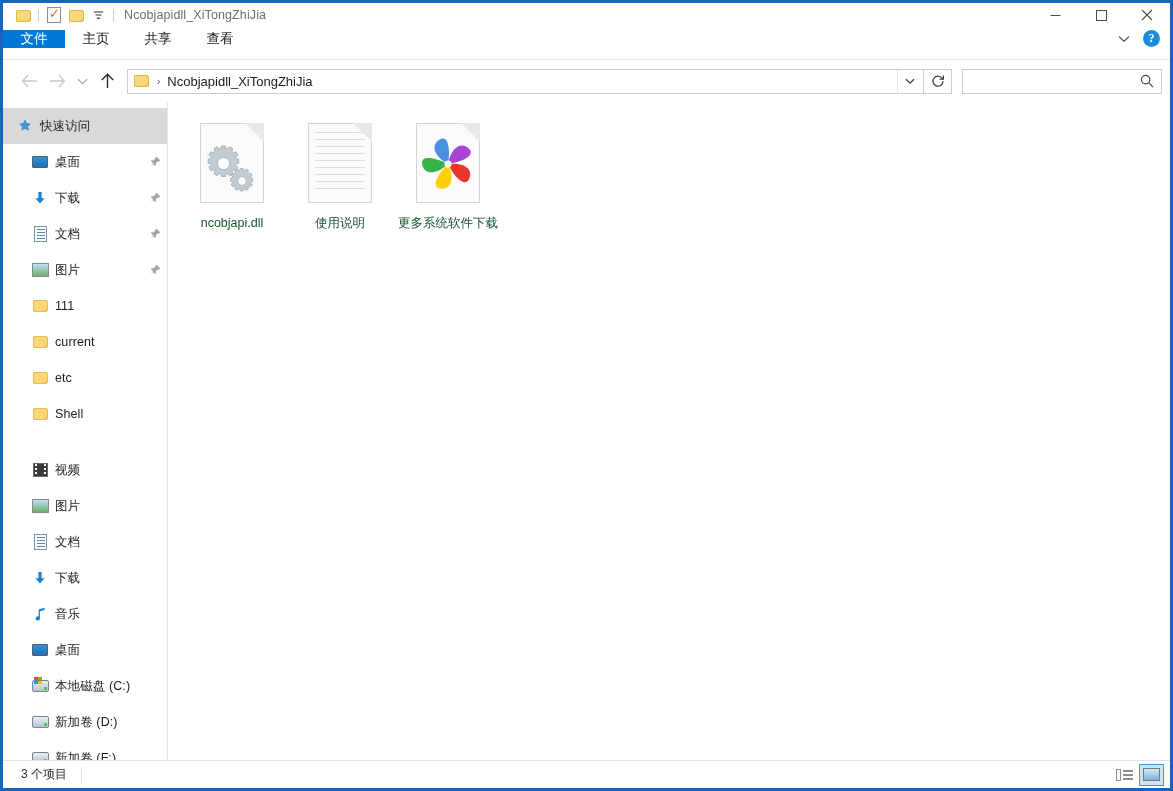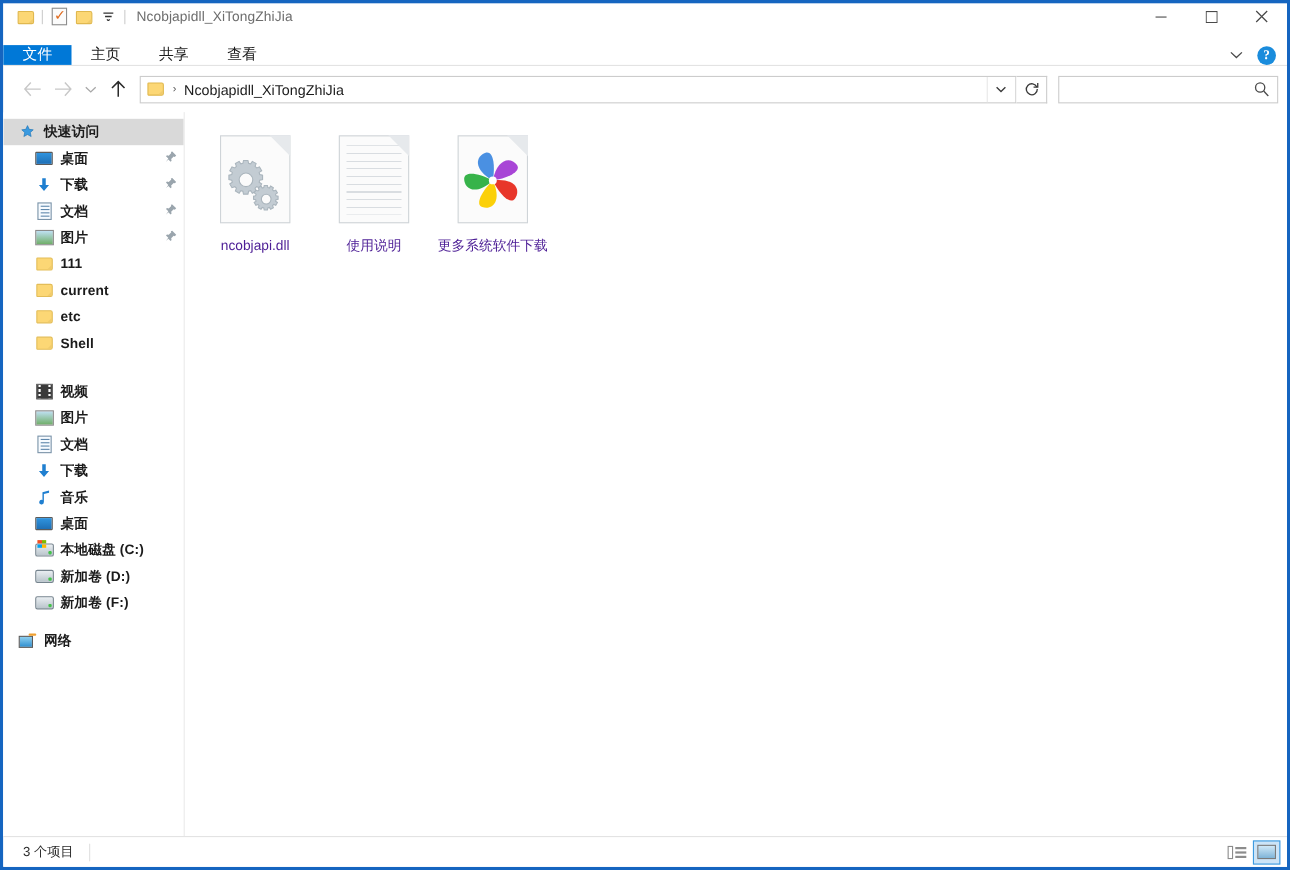--- a/index.html
+++ b/index.html
@@ -63,21 +63,21 @@
     width: 46px; height: 30px;
     display: flex; align-items: center; justify-content: center;
     color: #333;
   }
   .win-ctrl.close svg { stroke: #4a4a4a; }
 
   
   .ribbon {
     height: 30px; flex: 0 0 30px;
     background: #ffffff;
-    display: flex; align-items: flex-end;
+    display: flex; align-items: flex-start;
     border-bottom: 1px solid #e3e3e3;
     position: relative;
   }
   .tab {
     display: flex; align-items: center; justify-content: center;
     padding: 0 16px;
     font-size: 13.5px; color: #1b1b1b;
     min-width: 62px;
   }
   .tab.active { background: #0078d7; color: #ffffff; }
@@ -155,23 +155,23 @@
   
   .sidebar {
     width: 165px; flex: 0 0 165px;
     background: #ffffff;
     border-right: 1px solid #e7e7e7;
     padding-top: 6px;
     overflow: hidden;
     font-size: 12.5px;
   }
   .nav-item {
-    height: 24px; display: flex; align-items: center;
+    height: 36px; display: flex; align-items: center;
     padding-right: 6px;
-    color: #1b1b1b; white-space: nowrap; font-weight: bold;
+    color: #1b1b1b; white-space: nowrap;
   }
   .nav-item.selected { background: #d9d9d9; }
   .nav-item .ico {
     width: 20px; height: 18px; flex: 0 0 20px;
     display: flex; align-items: center; justify-content: center;
     margin-right: 5px;
   }
   .nav-item .lbl { font-size: 12.5px; letter-spacing: 0.1px; }
   .nav-item .pin { margin-left: auto; color: #9aa5ad; font-size: 11px; }
   .lvl0 { padding-left: 12px; }
@@ -261,21 +261,21 @@
     width: 108px; margin: 0 0 8px 0;
     display: flex; flex-direction: column; align-items: center;
     padding: 4px 2px;
   }
   .file-icon-wrap {
     width: 76px; height: 90px;
     display: flex; align-items: center; justify-content: center;
     margin-bottom: 7px;
   }
   .file-label {
-    font-size: 12.5px; color: #4c1d95; text-align: center;
+    font-size: 12.5px; color: #14532d; text-align: center;
     line-height: 17px; word-break: break-all; max-width: 100px;
   }
 
   
   .page-base { position: relative; width: 64px; height: 80px; }
   .page-base .sheet {
     position: absolute; inset: 0;
     background: #fbfbfb;
     border: 1px solid #cfd4d8;
   }

